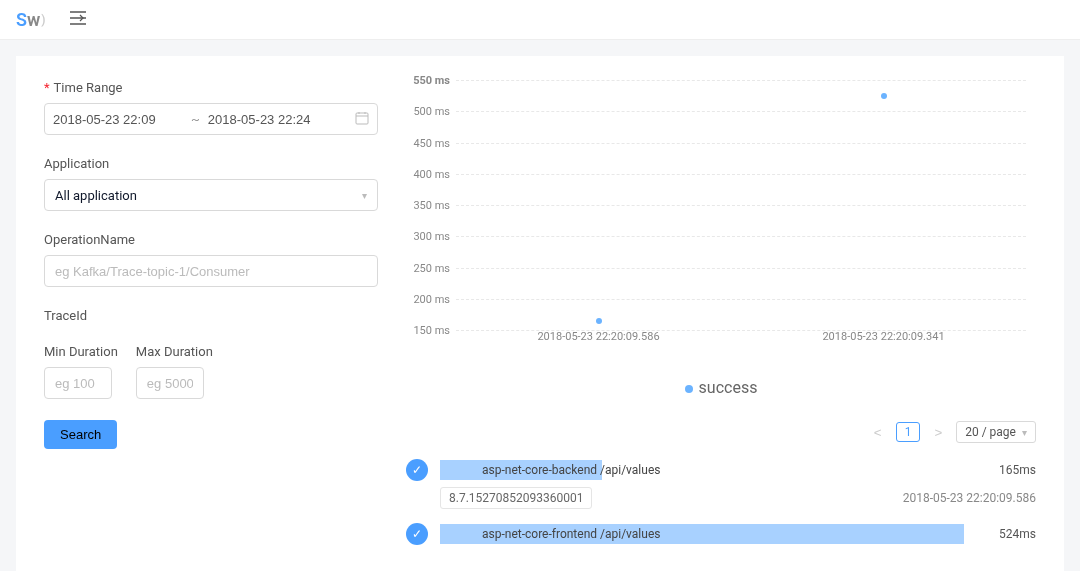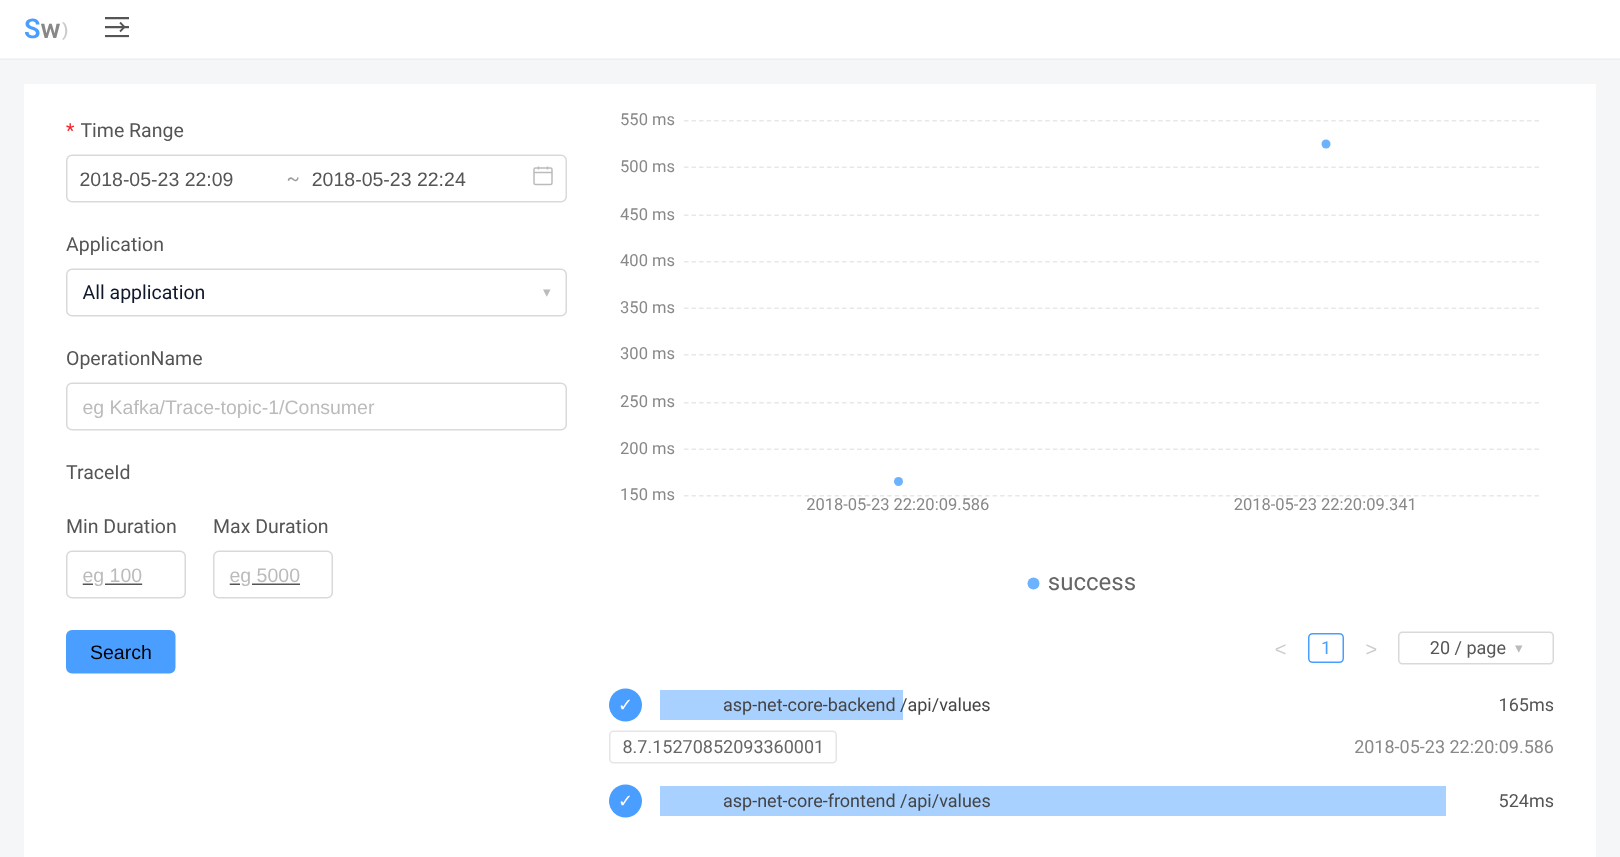--- a/index.html
+++ b/index.html
@@ -20,44 +20,44 @@
 .daterange input { border: none; outline: none; text-align: left; width: 130px; font-size: 13px; color: #555; }
 .daterange .sep { color: #999; margin: 0 8px; }
 .daterange .cal { position: absolute; right: 8px; color: #bbb; }
 .select, .input { width: 100%; border: 1px solid #d9d9d9; border-radius: 4px; height: 32px; padding: 0 10px; font-size: 13px; color: #555; outline: none; }
 .select { display: flex; align-items: center; justify-content: space-between; cursor: pointer; }
 .select .ph { color: #0f172a; }
 .select .arrow { color: #bbb; font-size: 10px; }
 .input::placeholder { color: #bbb; }
 .two-col { display: flex; gap: 18px; }
 .two-col > div { flex: 0 0 auto; }
-.two-col input { width: 80px; text-decoration: underline; }
+.two-col input { width: 68px; }
 .btn-primary { background: #4a9eff; color: #000000; border: none; border-radius: 4px; padding: 7px 16px; font-size: 13px; cursor: pointer; }
 .chart { position: relative; height: 290px; }
 .chart-area { position: absolute; left: 50px; right: 10px; top: 0; bottom: 40px; }
 .y-axis { position: absolute; left: 0; top: 0; bottom: 40px; width: 50px; }
 .y-tick { position: absolute; right: 6px; font-size: 11px; color: #888; transform: translateY(-50%); }
 .grid-line { position: absolute; left: 0; right: 0; border-top: 1px dashed #e8e8e8; }
 .x-axis { position: absolute; left: 50px; right: 10px; bottom: 20px; height: 20px; }
 .x-tick { position: absolute; font-size: 11px; color: #888; transform: translateX(-50%); white-space: nowrap; }
 .data-point { position: absolute; width: 6px; height: 6px; background: #6bb3ff; border-radius: 50%; transform: translate(-50%, -50%); }
 .legend { text-align: center; margin-top: 8px; font-size: 16px; color: #666; }
 .legend .dot { display: inline-block; width: 8px; height: 8px; background: #6bb3ff; border-radius: 50%; margin-right: 6px; vertical-align: middle; }
 .pagination { display: flex; justify-content: flex-end; align-items: center; gap: 8px; margin: 24px 0 16px; }
 .pag-btn { border: none; background: none; color: #ccc; cursor: pointer; padding: 2px 6px; }
 .pag-num { border: 1px solid #4a9eff; color: #4a9eff; border-radius: 3px; padding: 2px 8px; font-size: 12px; }
-.pag-size { border: 1px solid #d9d9d9; border-radius: 3px; padding: 3px 20px; font-size: 12px; color: #555; display: flex; align-items: center; gap: 6px; cursor: pointer; }
+.pag-size { border: 1px solid #d9d9d9; border-radius: 3px; padding: 3px 8px; font-size: 12px; color: #555; display: flex; align-items: center; gap: 6px; cursor: pointer; }
 .pag-size .arrow { color: #bbb; font-size: 10px; }
 .trace-row { display: flex; align-items: center; gap: 12px; margin-bottom: 6px; }
 .trace-check { width: 22px; height: 22px; background: #4a9eff; border-radius: 50%; display: flex; align-items: center; justify-content: center; color: #fff; font-size: 12px; flex-shrink: 0; }
 .trace-bar { flex: 1; position: relative; height: 20px; display: flex; align-items: center; }
 .trace-fill { position: absolute; left: 0; top: 0; bottom: 0; background: #a8d1ff; }
 .trace-label { position: relative; z-index: 1; padding-left: 6px; font-size: 12px; color: #444; margin-left: 36px; }
 .trace-duration { font-size: 12px; color: #555; width: 60px; text-align: right; }
-.trace-meta { display: flex; justify-content: space-between; align-items: center; margin-bottom: 14px; }
+.trace-meta { margin-left: 34px; display: flex; justify-content: space-between; align-items: center; margin-bottom: 14px; }
 .trace-id-box { border: 1px solid #e5e5e5; border-radius: 3px; padding: 3px 8px; font-size: 12px; color: #666; }
 .trace-time { font-size: 12px; color: #888; }
 </style>
 </head>
 <body>
 
 <div class="header">
   <div class="logo">
       <span class="s">S</span>
       <span class="w">w</span>
@@ -125,21 +125,21 @@
       <div class="chart">
         <div class="y-axis" id="y-axis">
             <div class="y-tick" style="top: 100%;">150 ms</div>
             <div class="y-tick" style="top: 87.5%;">200 ms</div>
             <div class="y-tick" style="top: 75%;">250 ms</div>
             <div class="y-tick" style="top: 62.5%;">300 ms</div>
             <div class="y-tick" style="top: 50%; text-align: center;">350 ms</div>
             <div class="y-tick" style="top: 37.5%;">400 ms</div>
             <div class="y-tick" style="top: 25%;">450 ms</div>
             <div class="y-tick" style="top: 12.5%;">500 ms</div>
-            <div class="y-tick" style="top: 0%;">550 ms</div>
+            <div class="y-tick" style="top: 0%; font-weight: bold;">550 ms</div>
           </div>
         <div class="chart-area" id="chart-area">
             <div class="grid-line" style="top: 100%;"></div>
             <div class="grid-line" style="top: 87.5%;"></div>
             <div class="grid-line" style="top: 75%;"></div>
             <div class="grid-line" style="top: 62.5%;"></div>
             <div class="grid-line" style="top: 50%;"></div>
             <div class="grid-line" style="top: 37.5%;"></div>
             <div class="grid-line" style="top: 25%;"></div>
             <div class="grid-line" style="top: 12.5%;"></div>

